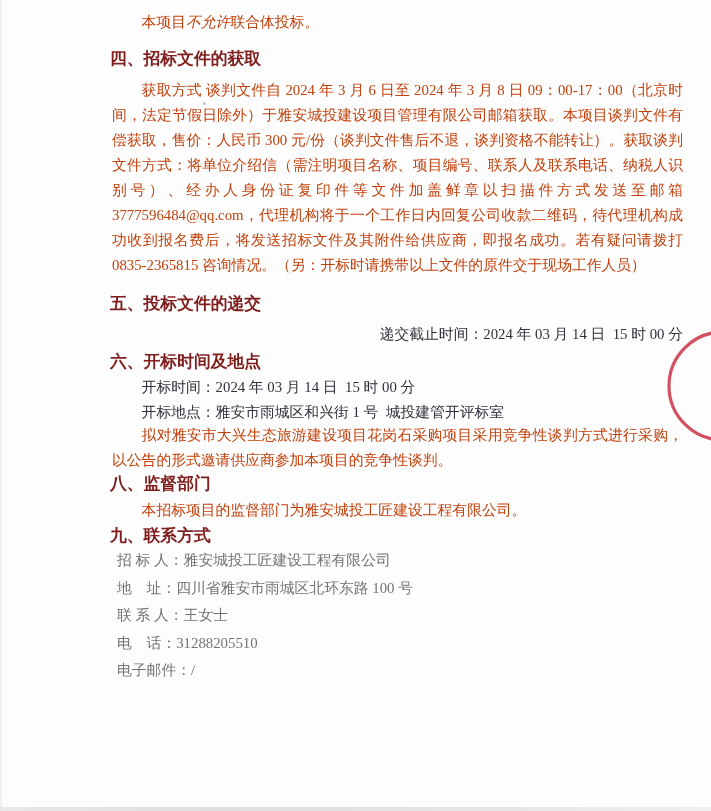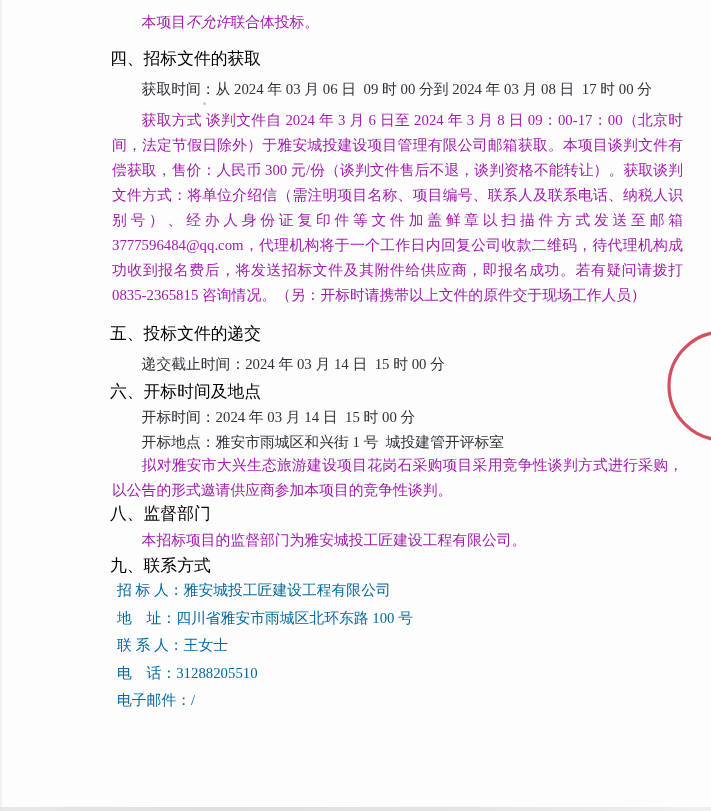--- a/index.html
+++ b/index.html
@@ -14,57 +14,57 @@
     color: #31313b;
   }
   .content {
     padding: 11px 28px 0 112px;
   }
   .para {
     font-size: 14.8px;
     line-height: 25px;
     text-align: justify;
     text-indent: 2em;
-    color: #a21caf;
+    color: #c2410c;
   }
   .line {
     font-size: 14.8px;
     line-height: 25px;
     text-indent: 2em;
     white-space: pre;
     color: #31313b;
   }
   .intro { line-height: 22px; }
   .intro .em { font-style: italic; }
   .heading {
     font-family: "Liberation Sans", "DejaVu Sans", sans-serif;
-    font-weight: 400;
+    font-weight: 700;
     font-size: 16.8px;
     line-height: 26px;
-    color: #000000;
+    color: #7f1d1d;
     margin-left: -2px;
   }
   .h-s4 { margin-top: 13px; }
   .t-s4 { margin-top: 5px; }
   .p-s4 { margin-top: 6px; }
   .h-s5 { margin-top: 13px; }
-  .t-s5 { margin-top: 5px; }
+  .t-s5 { margin-top: 5px; text-align: right; }
   .p-s5 { margin-top: 3px; }
   .h-s6 { margin-top: 2px; }
   .h-s7 { margin-top: -3px; }
   .p-s7 { margin-top: -2px; }
   .h-s8 { margin-top: -2px; }
   .p-s8 { margin-top: 1px; }
   .h-s9 { margin-top: 0px; }
   .contacts { margin-top: -2px; margin-left: 5px; }
   .contact-row {
     font-size: 14.8px;
     line-height: 27.5px;
     white-space: pre;
-    color: #0369a1;
+    color: #737373;
   }
   .contact-label { white-space: pre; }
   .seal {
     position: absolute;
     top: 327px;
     right: 0;
     width: 46px;
     height: 120px;
     overflow: hidden;
     pointer-events: none;
@@ -100,21 +100,20 @@
 </style>
 </head>
 <body>
 
 <div class="page">
   <div class="content">
 
     <p class="para intro"><span>本项目</span><span class="em">不允许</span><span>联合体投标。</span></p>
 
     <div class="heading h-s4">四、招标文件的获取</div>
-    <p class="line t-s4">获取时间：从 2024 年 03 月 06 日  09 时 00 分到 2024 年 03 月 08 日  17 时 00 分</p>
     <p class="para p-s4">获取方式 谈判文件自 2024 年 3 月 6 日至 2024 年 3 月 8 日 09：00-17：00（北京时间，法定节假日除外）于雅安城投建设项目管理有限公司邮箱获取。本项目谈判文件有偿获取，售价：人民币 300 元/份（谈判文件售后不退，谈判资格不能转让）。获取谈判文件方式：将单位介绍信（需注明项目名称、项目编号、联系人及联系电话、纳税人识别号）、经办人身份证复印件等文件加盖鲜章以扫描件方式发送至邮箱 3777596484@qq.com，代理机构将于一个工作日内回复公司收款二维码，待代理机构成功收到报名费后，将发送招标文件及其附件给供应商，即报名成功。若有疑问请拨打 0835-2365815 咨询情况。（另：开标时请携带以上文件的原件交于现场工作人员）</p>
 
     <div class="heading h-s5">五、投标文件的递交</div>
     <p class="line t-s5">递交截止时间：2024 年 03 月 14 日  15 时 00 分</p>
 
     <div class="heading h-s6">六、开标时间及地点</div>
     <p class="line">开标时间：2024 年 03 月 14 日  15 时 00 分</p>
     <p class="line">开标地点：雅安市雨城区和兴街 1 号  城投建管开评标室</p>
 
     <p class="para p-s7">拟对雅安市大兴生态旅游建设项目花岗石采购项目采用竞争性谈判方式进行采购，以公告的形式邀请供应商参加本项目的竞争性谈判。</p>

